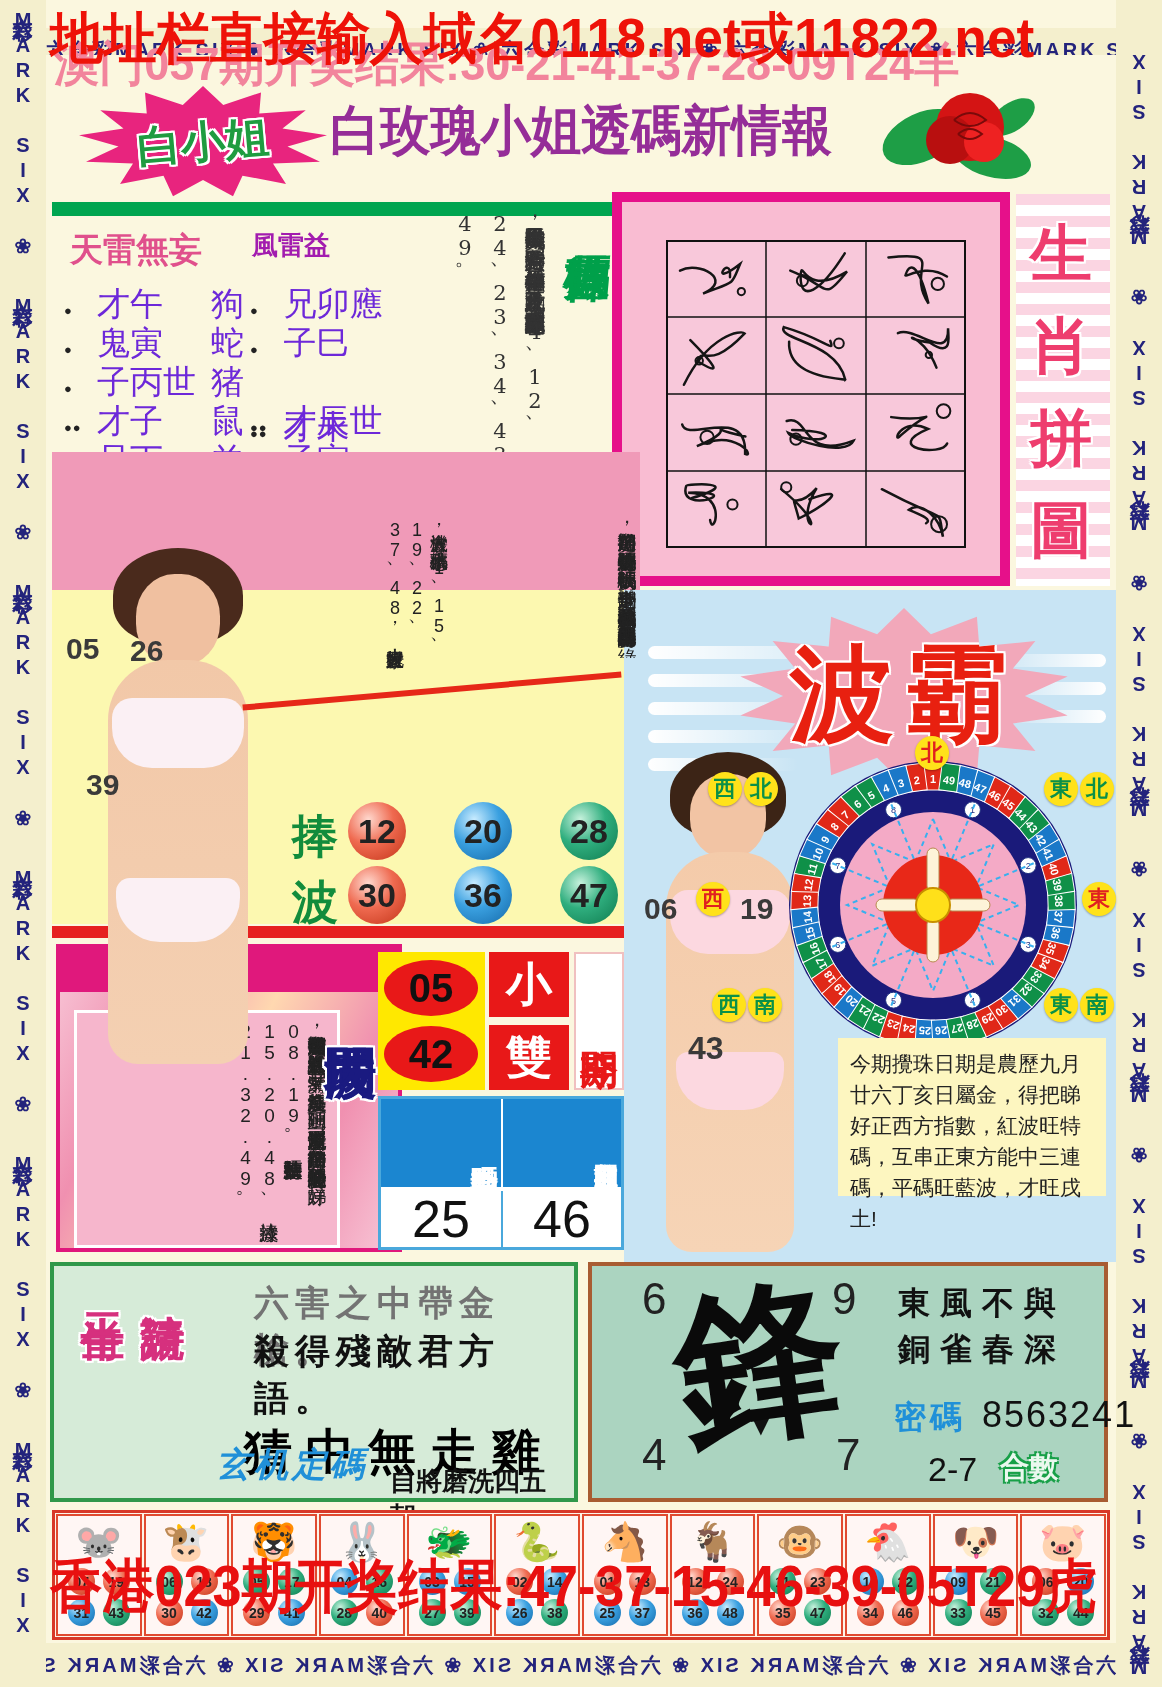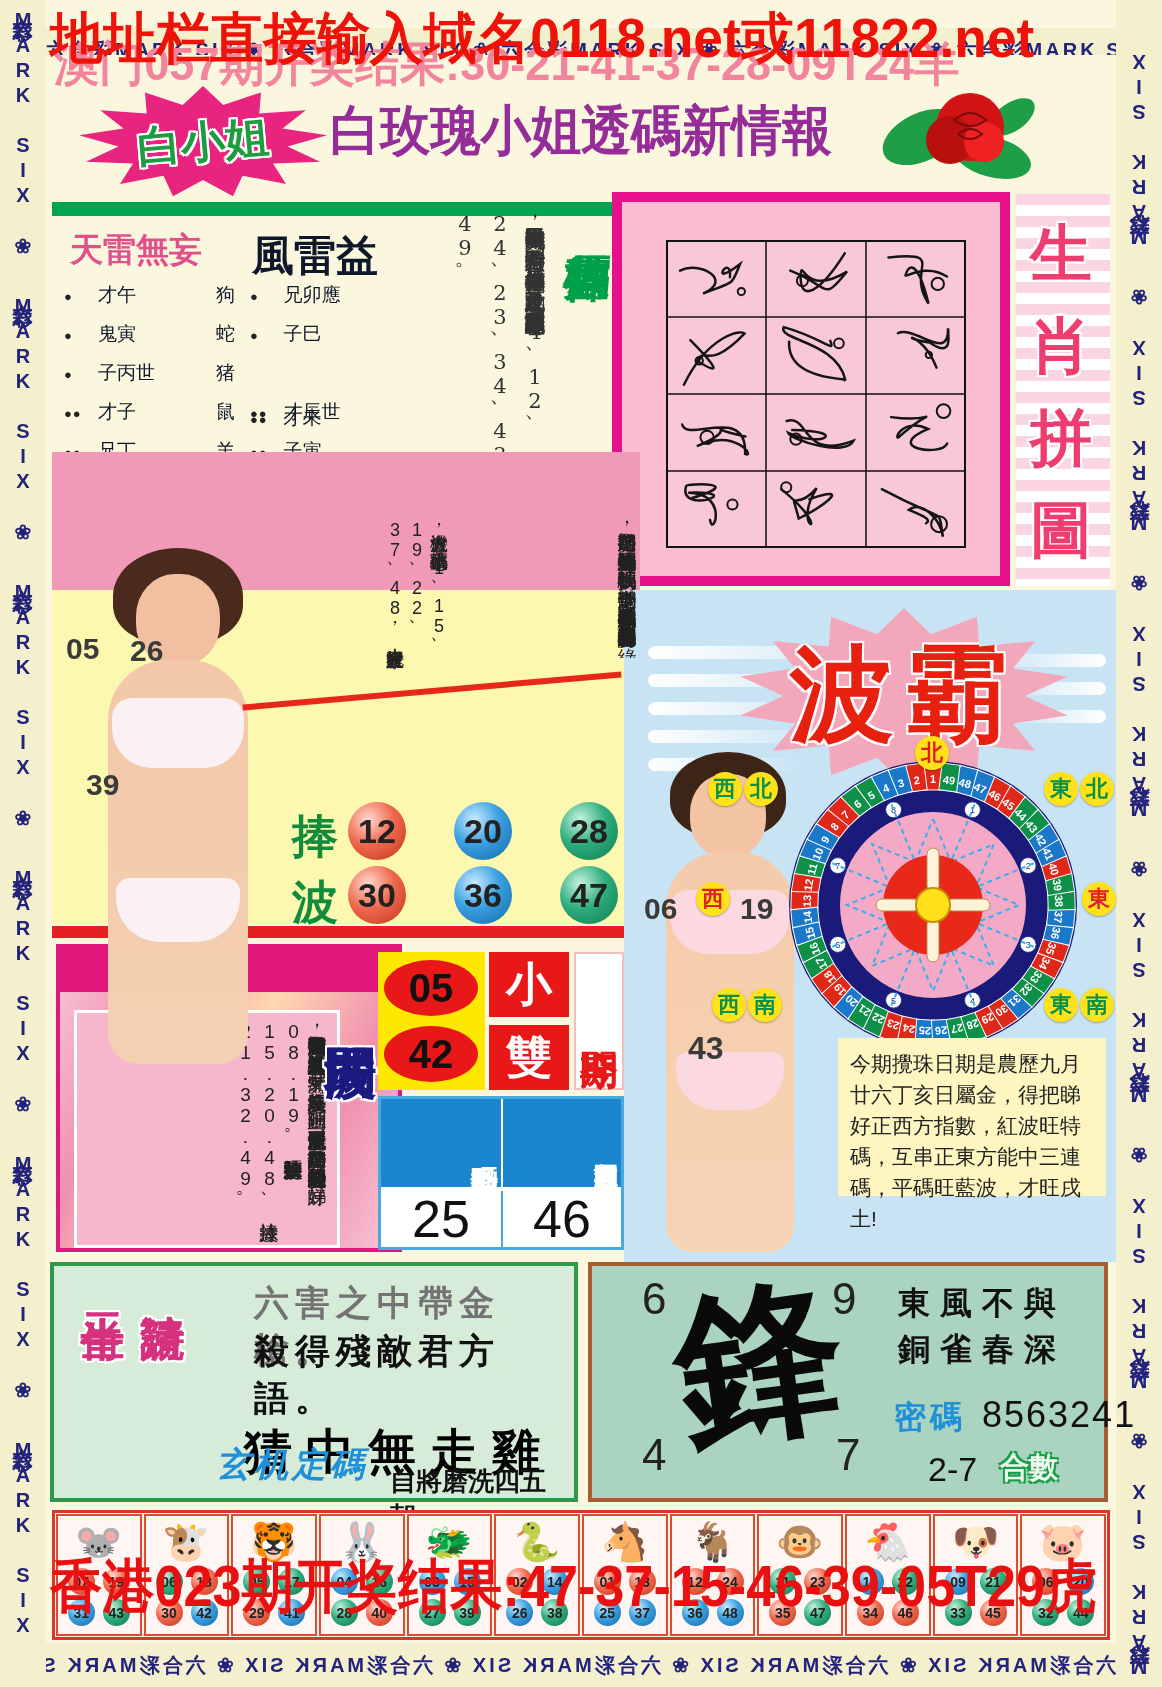--- a/index.html
+++ b/index.html
@@ -11,21 +11,21 @@
   .rail{width:46px;background:#f4efcd;color:#23237c;font-weight:bold;font-size:20px;letter-spacing:3px;
         overflow:hidden;line-height:46px;}
   .hrail{background:#f4efcd;color:#23237c;font-weight:bold;font-size:20px;letter-spacing:3px;overflow:hidden;
         white-space:nowrap;line-height:44px;}
   .ball{border-radius:50%;display:flex;align-items:center;justify-content:center;font-weight:bold;color:#222;}
   .r{background:radial-gradient(circle at 35% 30%,#ffd9cf 0%,#ef6a50 45%,#c33418 100%);}
   .b{background:radial-gradient(circle at 35% 30%,#c9ecff 0%,#3aa0e0 45%,#1468a8 100%);}
   .g{background:radial-gradient(circle at 35% 30%,#c8f2dd 0%,#2fae7e 45%,#0f7a4e 100%);}
   .bigball{width:58px;height:58px;font-size:34px;}
   .sball{width:27px;height:27px;font-size:14px;margin:0 4px;}
-  .hexname{font-size:19px;color:#0f172a;font-family:"DejaVu Serif",serif;}
+  .hexname{font-size:33px;color:#6d28d9;font-family:"DejaVu Serif",serif;}
   .compass{position:absolute;display:flex;gap:2px;}
   .compass span{width:34px;height:34px;border-radius:50%;background:#ffe21a;display:flex;align-items:center;
         justify-content:center;font-size:22px;font-weight:bold;box-shadow:0 1px 2px rgba(0,0,0,.3);}
   .cr span{color:#e02020;} .cg span{color:#0a9048;}
   .zcell{flex:1;margin:1px;background:#fff6f4;border:2px solid #e04a30;position:relative;overflow:hidden;
         display:flex;flex-direction:column;align-items:center;}
   .zanimal{font-size:38px;line-height:52px;}
   .zrow{display:flex;justify-content:center;}
   .speedbar{position:absolute;height:13px;border-radius:7px;background:linear-gradient(90deg,#ffffff,rgba(255,255,255,0));}
   .speedbar2{position:absolute;height:13px;border-radius:7px;background:linear-gradient(270deg,#ffffff,rgba(255,255,255,0));}
@@ -54,21 +54,21 @@
     <ellipse cx="150" cy="35" rx="26" ry="14" fill="#1e9e46" transform="rotate(-35 150 35)"></ellipse>
     <circle cx="108" cy="45" r="34" fill="#d41414"></circle>
     <circle cx="88" cy="58" r="24" fill="#b80f0f"></circle>
     <circle cx="122" cy="60" r="20" fill="#e22"></circle>
     <path d="M92 38 q16 -14 32 0 q-16 12 -32 0 M96 52 q12 -10 24 0 q-12 10 -24 0" fill="none" stroke="#7a0a0a" stroke-width="2"></path>
   </svg>
 
   <div class="abs" style="left:52px;top:202px;width:560px;height:14px;background:#00a550;"></div>
 
   <div class="abs" style="left:70px;top:228px;font-size:33px;font-weight:bold;color:#e0508c;">天雷無妄</div>
-  <div class="abs" style="left:252px;top:228px;font-size:42px;font-weight:bold;color:#0f172a;">風雷益</div>
+  <div class="abs" style="left:252px;top:228px;font-size:26px;font-weight:bold;color:#a21caf;">風雷益</div>
   <div class="abs" id="hexL" style="left:64px;top:282px;width:180px;">
       <div style="display: flex; align-items: baseline; height: 39px;">
         <span style="width: 34px; font-size: 13px; color: rgb(34, 34, 34); letter-spacing: 1px;">●</span>
         <span class="hexname" style="width: 118px;">才午</span>
         <span class="hexname">狗</span>
       </div>
       <div style="display: flex; align-items: baseline; height: 39px;">
         <span style="width: 34px; font-size: 13px; color: rgb(34, 34, 34); letter-spacing: 1px;">●</span>
         <span class="hexname" style="width: 118px;">鬼寅</span>
         <span class="hexname">蛇</span>

